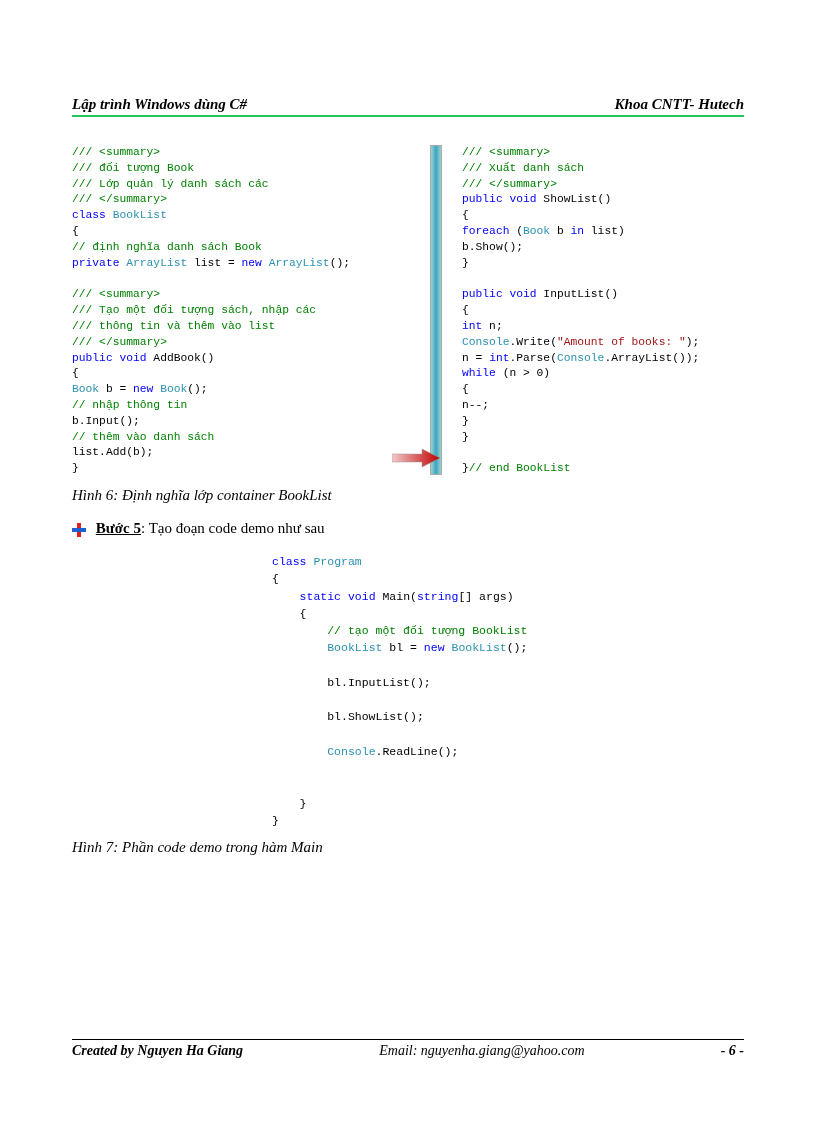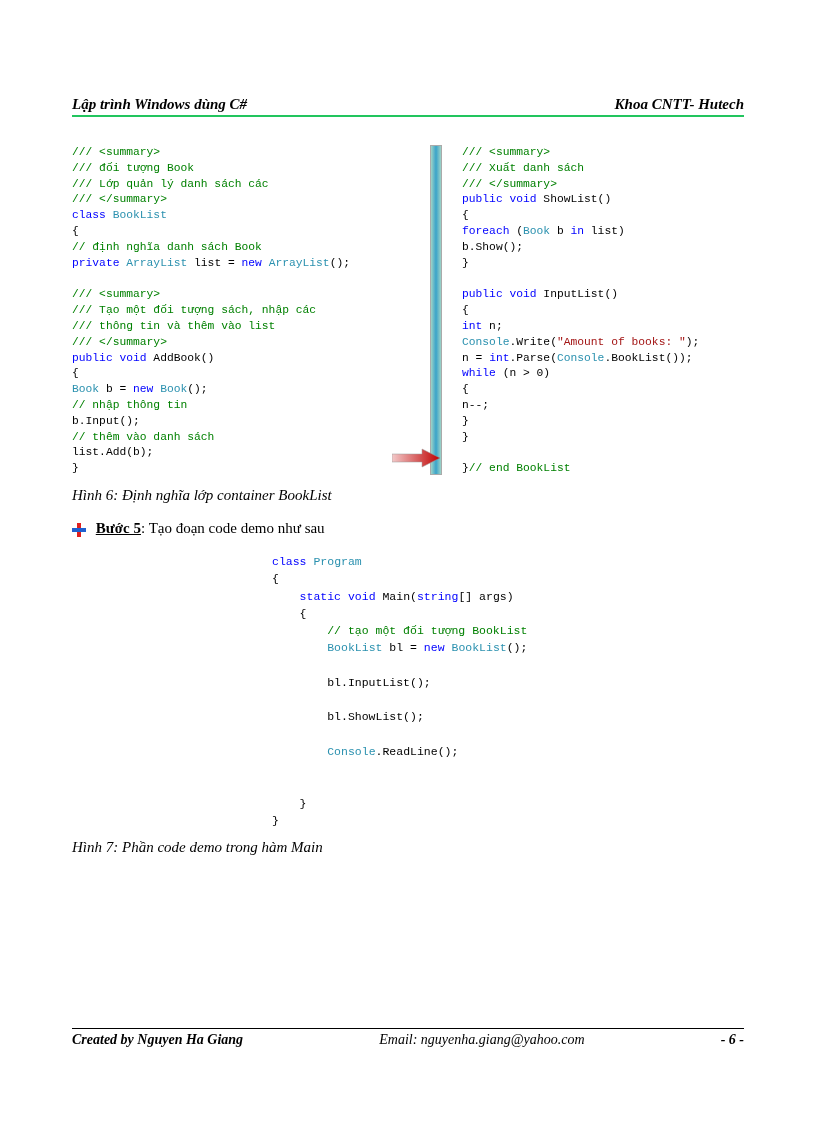--- a/index.html
+++ b/index.html
@@ -82,21 +82,21 @@
   }
   .code-center {
     font-family: "Courier New", monospace;
     font-size: 11.5px;
     line-height: 1.5;
     margin-left: 200px;
     white-space: pre;
   }
   .footer {
     position: absolute;
-    bottom: 75px;
+    bottom: 64px;
     left: 72px;
     right: 72px;
     border-top: 1.5px solid #000;
     display: flex;
     justify-content: space-between;
     font-size: 14px;
     font-style: italic;
     padding-top: 3px;
   }
   .footer .author { font-weight: bold; }
@@ -155,21 +155,21 @@
       <div><span>    </span><span class="kw">public</span><span> </span><span class="kw">void</span><span> ShowList()</span></div>
       <div><span>    {</span></div>
       <div><span>        </span><span class="kw">foreach</span><span> (</span><span class="typ">Book</span><span> b </span><span class="kw">in</span><span> list)</span></div>
       <div><span>            b.Show();</span></div>
       <div><span>    }</span></div>
       <div><span>&nbsp;</span></div>
       <div><span>    </span><span class="kw">public</span><span> </span><span class="kw">void</span><span> InputList()</span></div>
       <div><span>    {</span></div>
       <div><span>        </span><span class="kw">int</span><span> n;</span></div>
       <div><span>        </span><span class="typ">Console</span><span>.Write(</span><span class="str">"Amount of books: "</span><span>);</span></div>
-      <div><span>        </span><span>n = </span><span class="kw">int</span><span>.Parse(</span><span class="typ">Console</span><span>.BookList());</span></div>
+      <div><span>        </span><span>n = </span><span class="kw">int</span><span>.Parse(</span><span class="typ">Console</span><span>.ArrayList());</span></div>
       <div><span>        </span><span class="kw">while</span><span> (n &gt; 0)</span></div>
       <div><span>        {</span></div>
       <div><span>            n--;</span></div>
       <div><span>        }</span></div>
       <div><span>    }</span></div>
       <div><span>&nbsp;</span></div>
       <div><span></span><span>}</span><span class="cmt">// end BookList</span></div>
     </div>
 </div>
 

